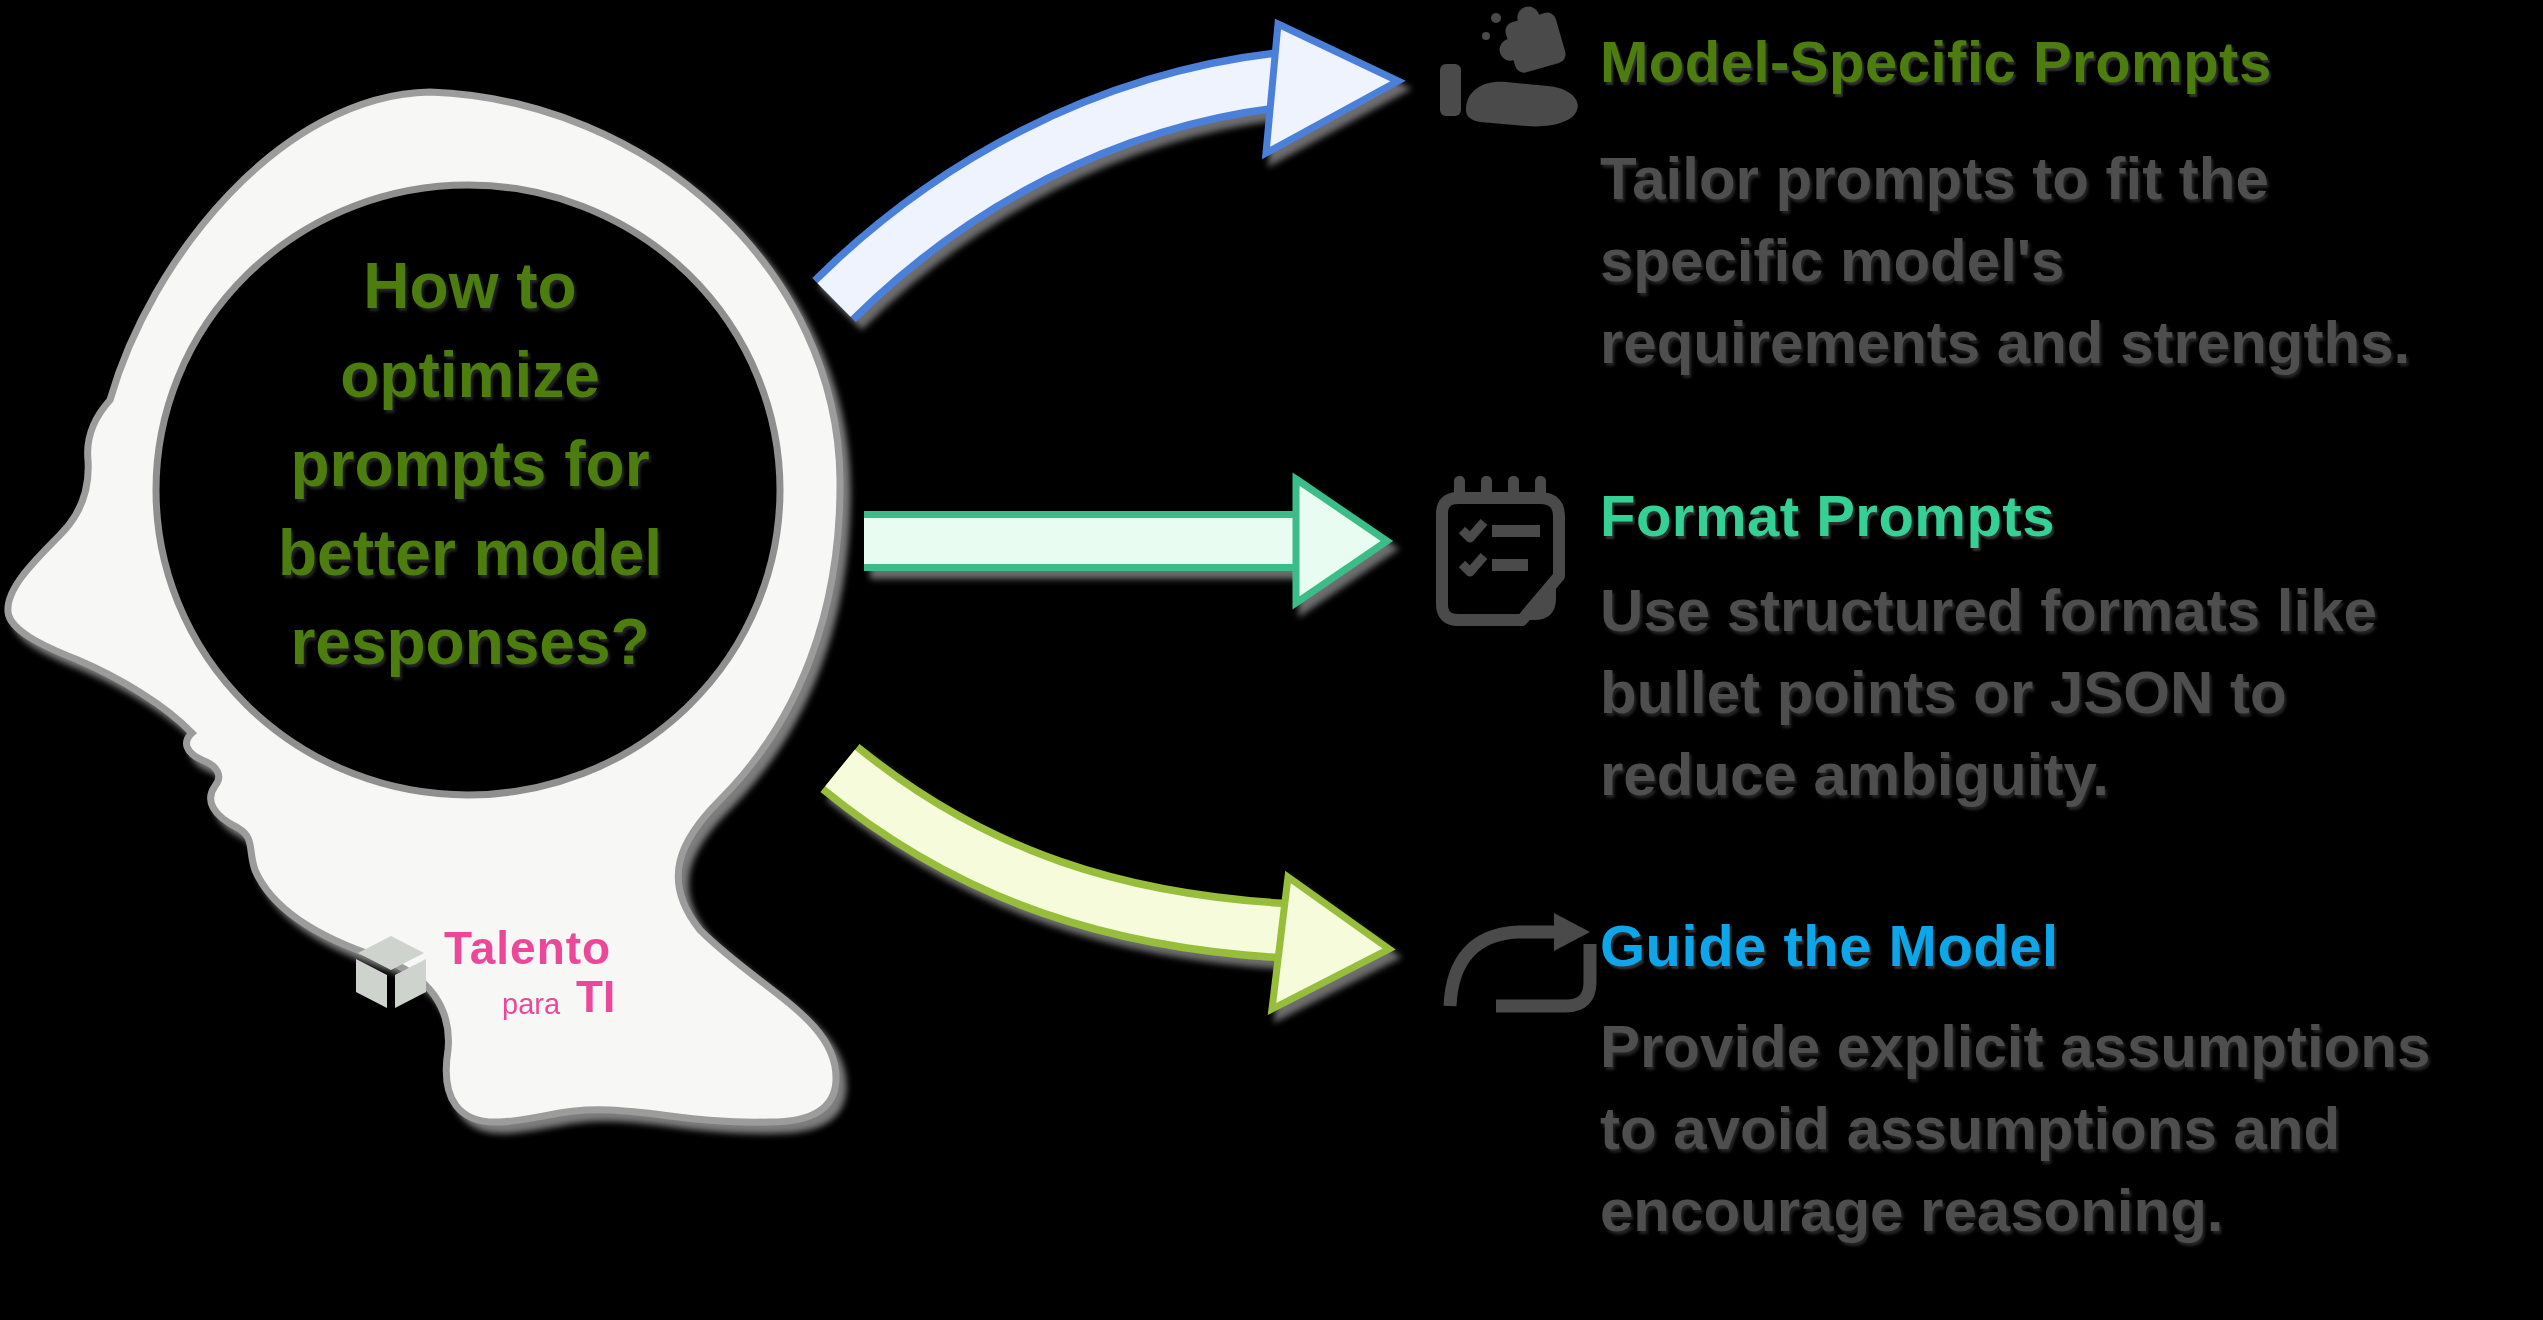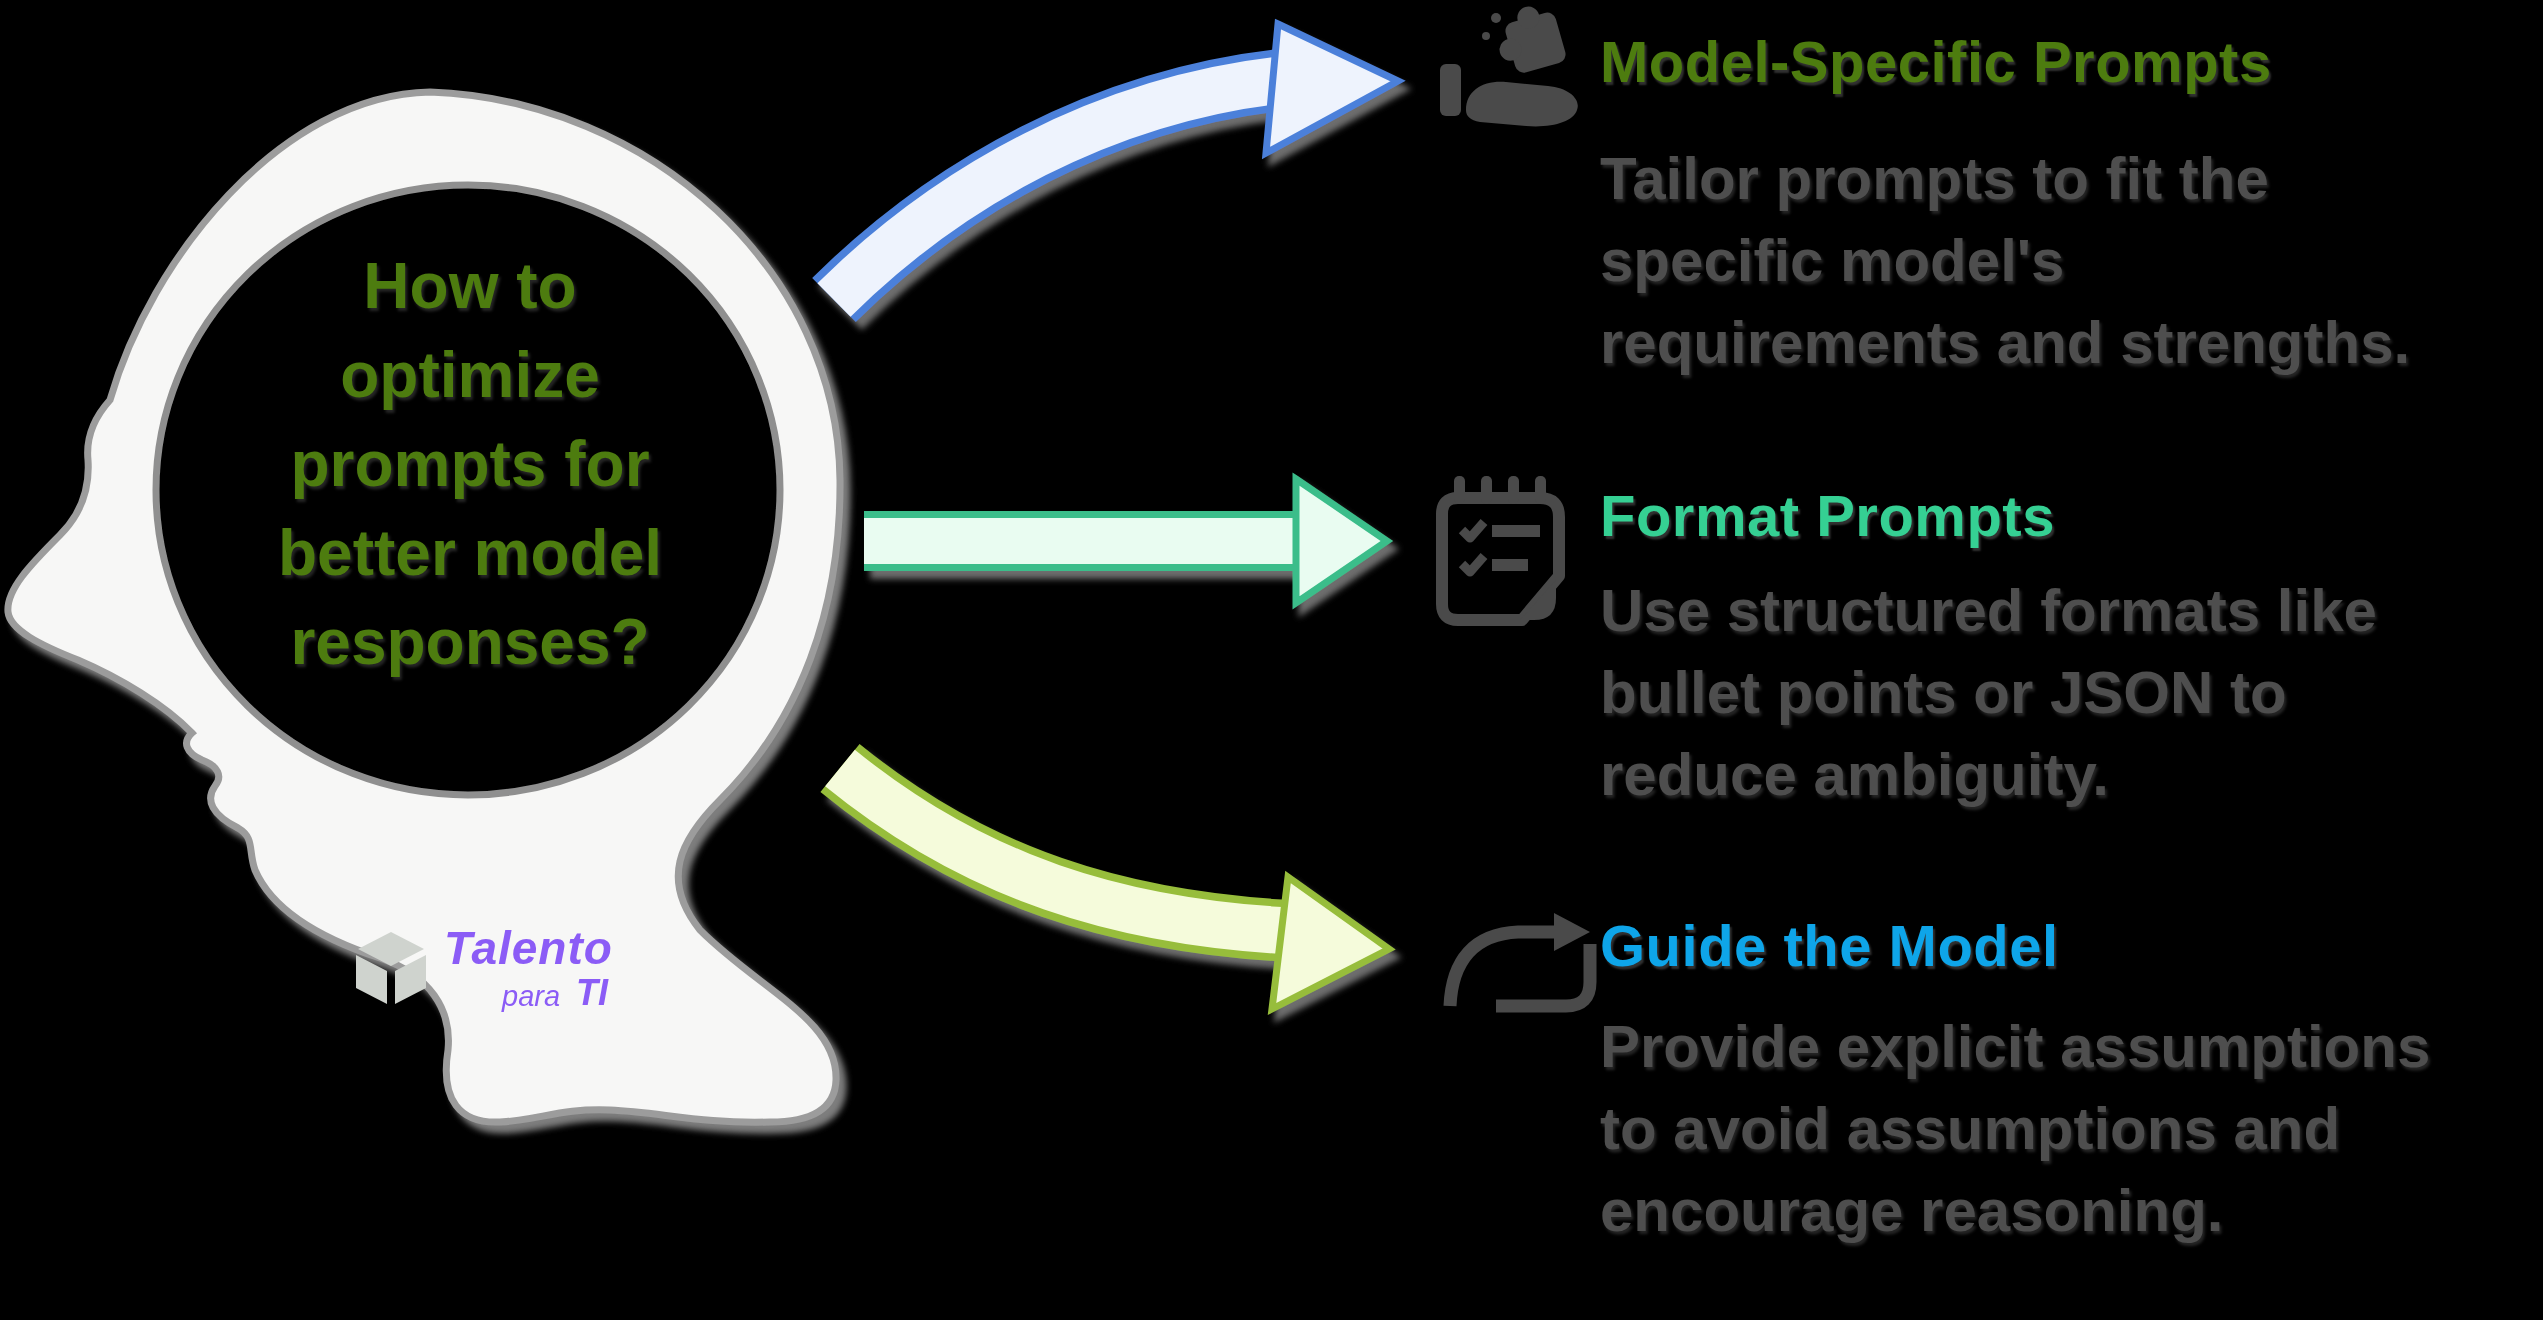--- a/index.html
+++ b/index.html
@@ -13,25 +13,25 @@
   
   .question{
     left:160px;top:242px;width:620px;text-align:center;
     font-size:64px;line-height:89px;font-weight:600;color:#4d7c0f;
     text-shadow:2px 3px 3px rgba(110,110,110,.35);
   }
   .question span{display:block;}
 
   
   .logo{left:352px;top:925px;display:flex;align-items:center;gap:14px;}
-  .logo-text{color:#8b5cf6;line-height:1;font-style:italic;}
+  .logo-text{color:#ec4899;line-height:1;}
   .logo-line1{font-size:46px;font-weight:700;letter-spacing:1px;}
   .logo-line2{margin-top:4px;padding-left:58px;display:flex;align-items:flex-end;gap:16px;}
   .logo-para{font-size:29px;font-weight:400;}
-  .logo-ti{font-size:36px;font-weight:700;}
+  .logo-ti{font-size:44px;font-weight:700;}
 
   
   .title{font-weight:700;font-size:58px;letter-spacing:.5px;
          text-shadow:2px 3px 2px rgba(90,90,90,.55);white-space:nowrap;}
   .title-1{left:1600px;top:28px;color:#4d7c0f;text-align:center;}
   .title-2{left:1600px;top:482px;color:#35d093;text-align:center;}
   .title-3{left:1600px;top:912px;color:#0ea5e9;}
   .body-text{width:860px;font-size:60px;line-height:82px;font-weight:600;color:#4e4e4e;
              text-shadow:2px 3px 3px rgba(105,105,105,.35);}
   .body-1{left:1600px;top:138px;}

